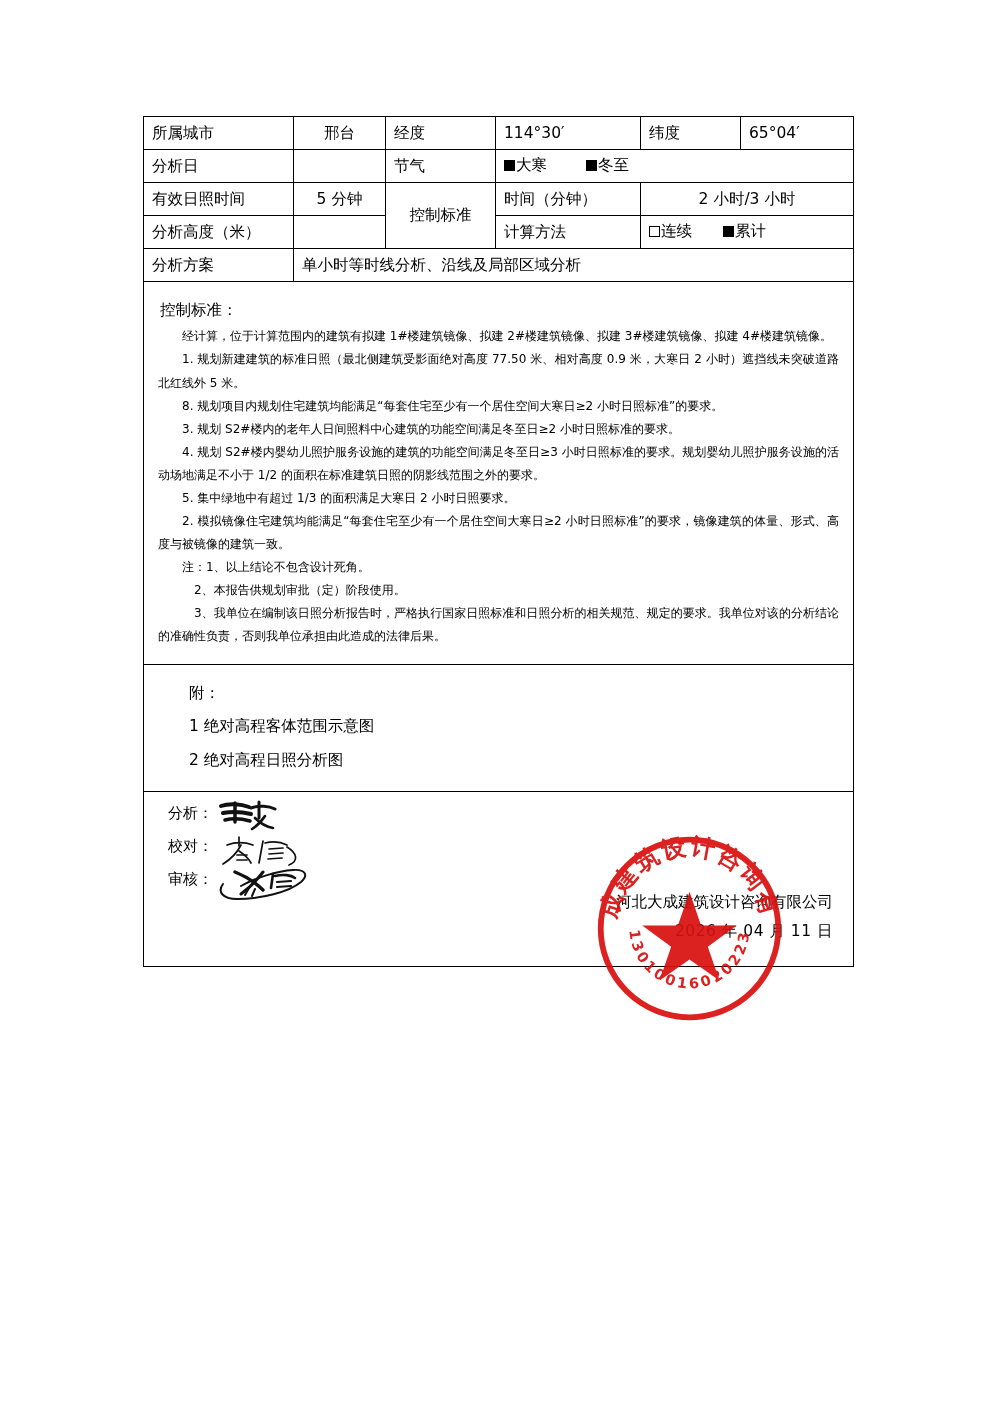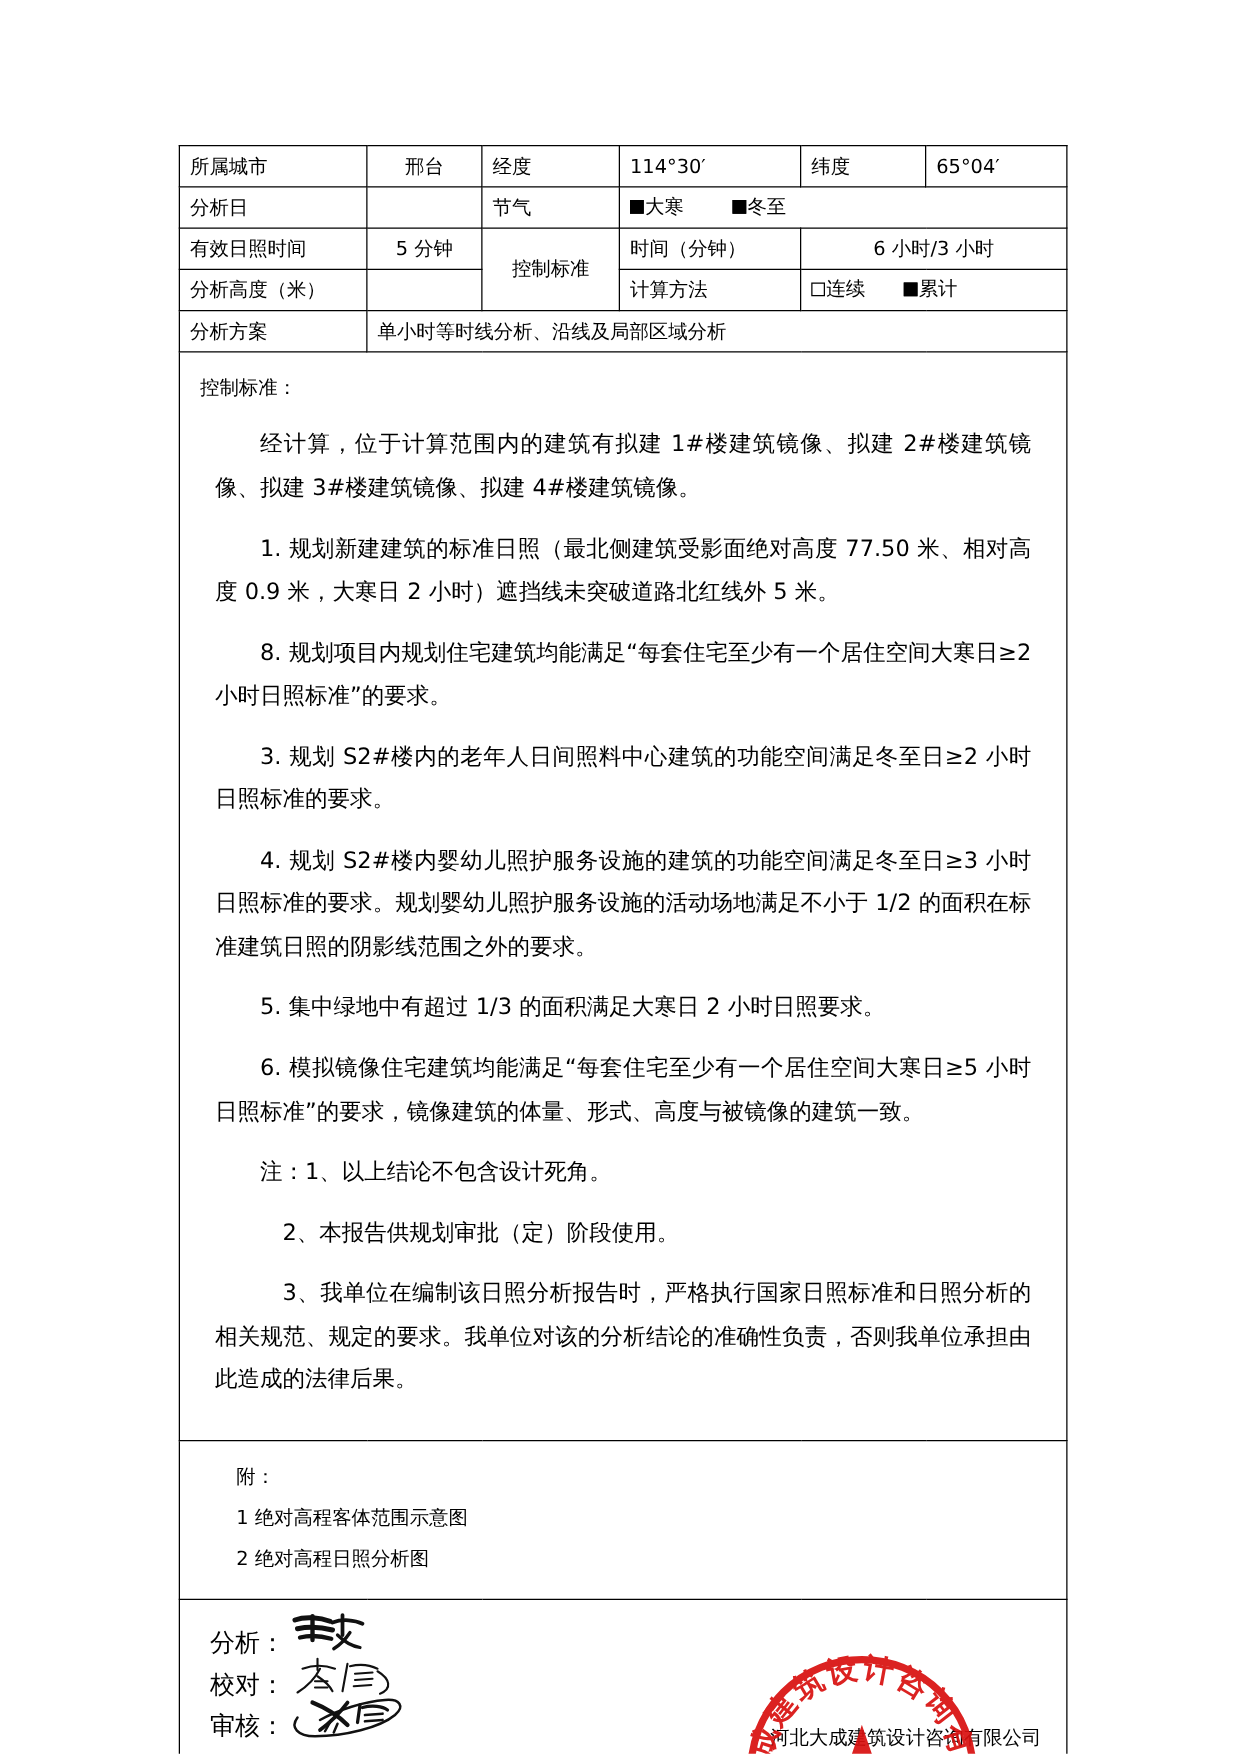--- a/index.html
+++ b/index.html
@@ -61,23 +61,23 @@
   .concl-cell {
     padding: 14px 14px 16px 14px !important;
     vertical-align: top !important;
   }
   .concl-title {
     font-size: 15.5px;
     line-height: 1.9;
     margin: 0 0 0 2px;
   }
   .concl-p {
-    font-size: 18px;
+    font-size: 12px;
     line-height: 1.92;
-    margin: 14px;
+    margin: 0;
     text-align: justify;
     text-justify: inter-ideograph;
     text-indent: 2em;
   }
   .concl-p.note-indent { text-indent: 2em; }
   .concl-p.note-sub { text-indent: 3em; }
 
   
   .attach-cell {
     padding: 12px 14px 14px 14px !important;
@@ -94,22 +94,22 @@
   .sig-cell {
     padding: 10px 14px 14px 14px !important;
     vertical-align: top !important;
     height: 150px;
     position: relative;
   }
   .sig-wrap { position: relative; height: 100%; }
   .sig-list { position: absolute; left: 10px; top: 4px; }
   .sig-row {
     display: flex;
-    align-items: flex-end;
-    font-size: 20px;
+    align-items: flex-start;
+    font-size: 15px;
     line-height: 1.0;
     height: 30px;
     margin-bottom: 3px;
   }
   .sig-label { white-space: nowrap; }
   .sig-mark {
     margin-left: 2px;
     position: relative;
     width: 110px;
     height: 28px;
@@ -179,21 +179,21 @@
             <span class="lbl">冬至</span>
           </span>
         </td>
       </tr>
 
       <tr class="row-h">
         <td class="c-label">有效日照时间</td>
         <td class="c-center">5 分钟</td>
         <td class="c-center" rowspan="2">控制标准</td>
         <td class="c-label">时间（分钟）</td>
-        <td class="c-center" colspan="2">6 小时/3 小时</td>
+        <td class="c-center" colspan="2">2 小时/3 小时</td>
       </tr>
 
       <tr class="row-h">
         <td class="c-label">分析高度（米）</td>
         <td class="c-center"></td>
         <td class="c-label">计算方法</td>
         <td colspan="2">
           <span class="cb-group tight">
             <i class="cb"></i>
             <span class="lbl">连续</span>
@@ -212,21 +212,21 @@
 
       <tr>
         <td class="concl-cell" colspan="6">
           <p class="concl-title">控制标准：</p>
           <p class="concl-p">经计算，位于计算范围内的建筑有拟建 1#楼建筑镜像、拟建 2#楼建筑镜像、拟建 3#楼建筑镜像、拟建 4#楼建筑镜像。</p>
           <p class="concl-p">1. 规划新建建筑的标准日照（最北侧建筑受影面绝对高度 77.50 米、相对高度 0.9 米，大寒日 2 小时）遮挡线未突破道路北红线外 5 米。</p>
           <p class="concl-p">8. 规划项目内规划住宅建筑均能满足“每套住宅至少有一个居住空间大寒日≥2 小时日照标准”的要求。</p>
           <p class="concl-p">3. 规划 S2#楼内的老年人日间照料中心建筑的功能空间满足冬至日≥2 小时日照标准的要求。</p>
           <p class="concl-p">4. 规划 S2#楼内婴幼儿照护服务设施的建筑的功能空间满足冬至日≥3 小时日照标准的要求。规划婴幼儿照护服务设施的活动场地满足不小于 1/2 的面积在标准建筑日照的阴影线范围之外的要求。</p>
           <p class="concl-p">5. 集中绿地中有超过 1/3 的面积满足大寒日 2 小时日照要求。</p>
-          <p class="concl-p">6. 模拟镜像住宅建筑均能满足“每套住宅至少有一个居住空间大寒日≥5 小时日照标准”的要求，镜像建筑的体量、形式、高度与被镜像的建筑一致。</p>
+          <p class="concl-p">2. 模拟镜像住宅建筑均能满足“每套住宅至少有一个居住空间大寒日≥2 小时日照标准”的要求，镜像建筑的体量、形式、高度与被镜像的建筑一致。</p>
           <p class="concl-p note-indent">注：1、以上结论不包含设计死角。</p>
           <p class="concl-p note-sub">2、本报告供规划审批（定）阶段使用。</p>
           <p class="concl-p note-sub">3、我单位在编制该日照分析报告时，严格执行国家日照标准和日照分析的相关规范、规定的要求。我单位对该的分析结论的准确性负责，否则我单位承担由此造成的法律后果。</p>
         </td>
       </tr>
 
       <tr>
         <td class="attach-cell" colspan="6">
           <p class="attach-line">附：</p>
           <p class="attach-line">1 绝对高程客体范围示意图</p>

